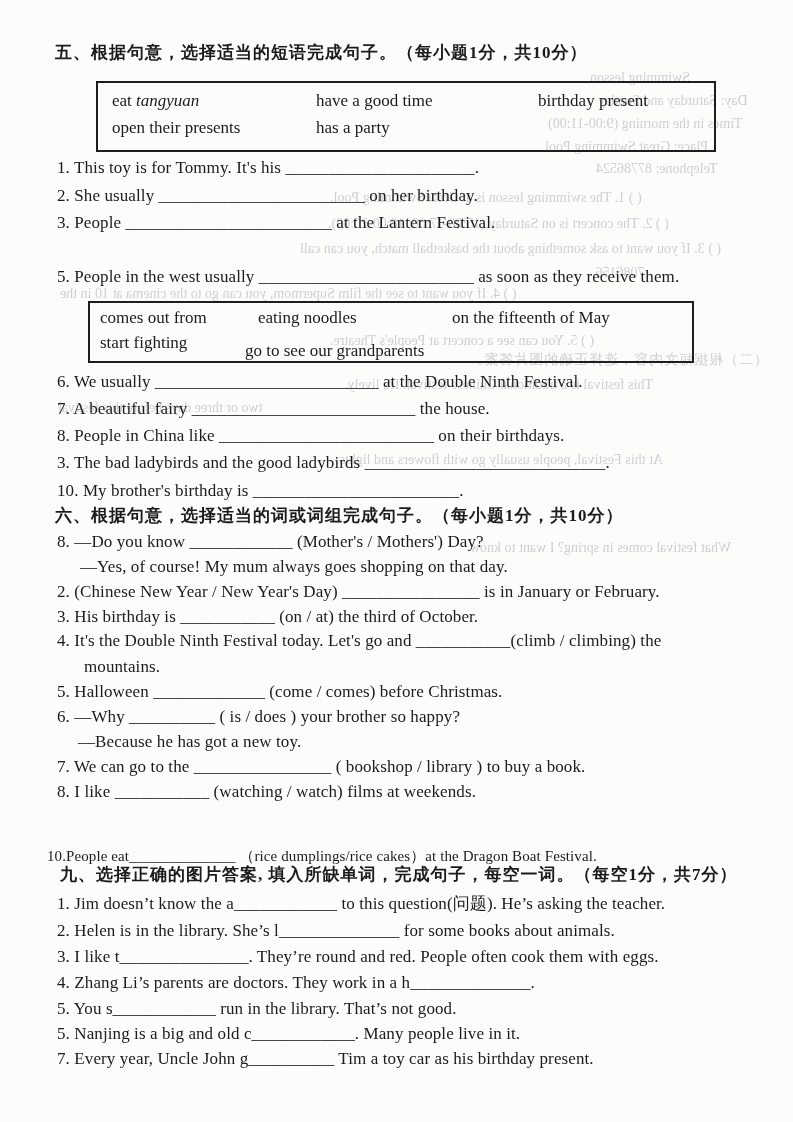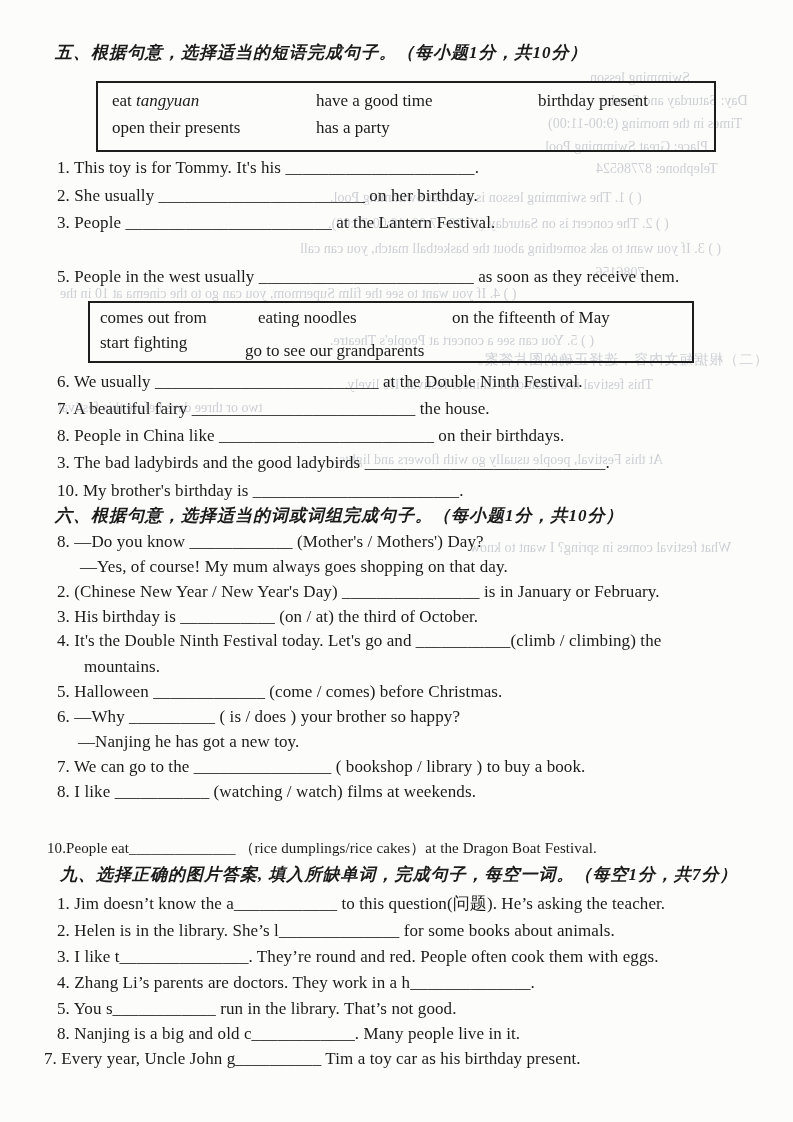--- a/index.html
+++ b/index.html
@@ -3,22 +3,22 @@
 <meta charset="utf-8">
 <style>
   html,body{margin:0;padding:0;background:#ffffff;}
   .page{
     position:relative;width:793px;height:1122px;margin:0;
     background:#fcfcfb;color:#1b1b1b;
     font-family:"Liberation Serif","DejaVu Serif",serif;
     overflow:hidden;
   }
   .line{position:absolute;font-size:17px;line-height:22px;white-space:nowrap;letter-spacing:.1px;}
-  .cn{font-weight:bold;font-size:17px;letter-spacing:1px;font-style:italic;}
-  .small{font-size:15px;}
+  .cn{font-weight:bold;font-size:17px;letter-spacing:1px;}
+  .small{font-size:15px;margin-top:8px;}
   .box{position:absolute;border:2px solid #1d1d1d;}
   .bx{position:absolute;font-size:17px;white-space:nowrap;}
   .bleed-layer{position:absolute;inset:0;pointer-events:none;}
   .bleed{
     position:absolute;white-space:nowrap;font-size:14px;
     color:#a7abb4;opacity:.55;transform:scaleX(-1);filter:blur(.5px);
   }
   .bleed.cnb{font-size:14px;letter-spacing:1px;}
 </style>
 </head>
@@ -77,28 +77,28 @@
   <div class="line cn" style="left:55px;top:505px">六、根据句意，选择适当的词或词组完成句子。（每小题1分，共10分）</div>
 
   <div class="line" style="left:57px;top:531px">8. —Do you know ____________ (Mother's / Mothers') Day?</div>
   <div class="line" style="left:80px;top:556px">—Yes, of course! My mum always goes shopping on that day.</div>
   <div class="line" style="left:57px;top:581px">2. (Chinese New Year / New Year's Day) ________________ is in January or February.</div>
   <div class="line" style="left:57px;top:606px">3. His birthday is ___________ (on / at) the third of October.</div>
   <div class="line" style="left:57px;top:630px">4. It's the Double Ninth Festival today. Let's go and ___________(climb / climbing) the</div>
   <div class="line" style="left:84px;top:656px">mountains.</div>
   <div class="line" style="left:57px;top:681px">5. Halloween _____________ (come / comes) before Christmas.</div>
   <div class="line" style="left:57px;top:706px">6. —Why __________ ( is / does ) your brother so happy?</div>
-  <div class="line" style="left:78px;top:731px">—Nanjing he has got a new toy.</div>
+  <div class="line" style="left:78px;top:731px">—Because he has got a new toy.</div>
   <div class="line" style="left:57px;top:756px">7. We can go to the ________________ ( bookshop / library ) to buy a book.</div>
   <div class="line" style="left:57px;top:781px">8. I like ___________ (watching / watch) films at weekends.</div>
   <div class="line small" style="left:47px;top:837px">10.People eat______________ （rice dumplings/rice cakes）at the Dragon Boat Festival.</div>
 
   <div class="line cn" style="left:60px;top:864px">九、选择正确的图片答案, 填入所缺单词，完成句子，每空一词。（每空1分，共7分）</div>
 
   <div class="line" style="left:57px;top:893px">1. Jim doesn’t know the a____________ to this question(问题). He’s asking the teacher.</div>
   <div class="line" style="left:57px;top:920px">2. Helen is in the library. She’s l______________ for some books about animals.</div>
   <div class="line" style="left:57px;top:946px">3. I like t_______________. They’re round and red. People often cook them with eggs.</div>
   <div class="line" style="left:57px;top:972px">4. Zhang Li’s parents are doctors. They work in a h______________.</div>
   <div class="line" style="left:57px;top:998px">5. You s____________ run in the library. That’s not good.</div>
-  <div class="line" style="left:57px;top:1023px">8. Nanjing is a big and old c____________. Many people live in it.</div>
-  <div class="line" style="left:44px;top:1048px">7. Every year, Uncle John g__________ Tim a toy car as his birthday present.</div>
+  <div class="line" style="left:57px;top:1023px">5. Nanjing is a big and old c____________. Many people live in it.</div>
+  <div class="line" style="left:57px;top:1048px">7. Every year, Uncle John g__________ Tim a toy car as his birthday present.</div>
 
 </div>
 
 </body></html>

